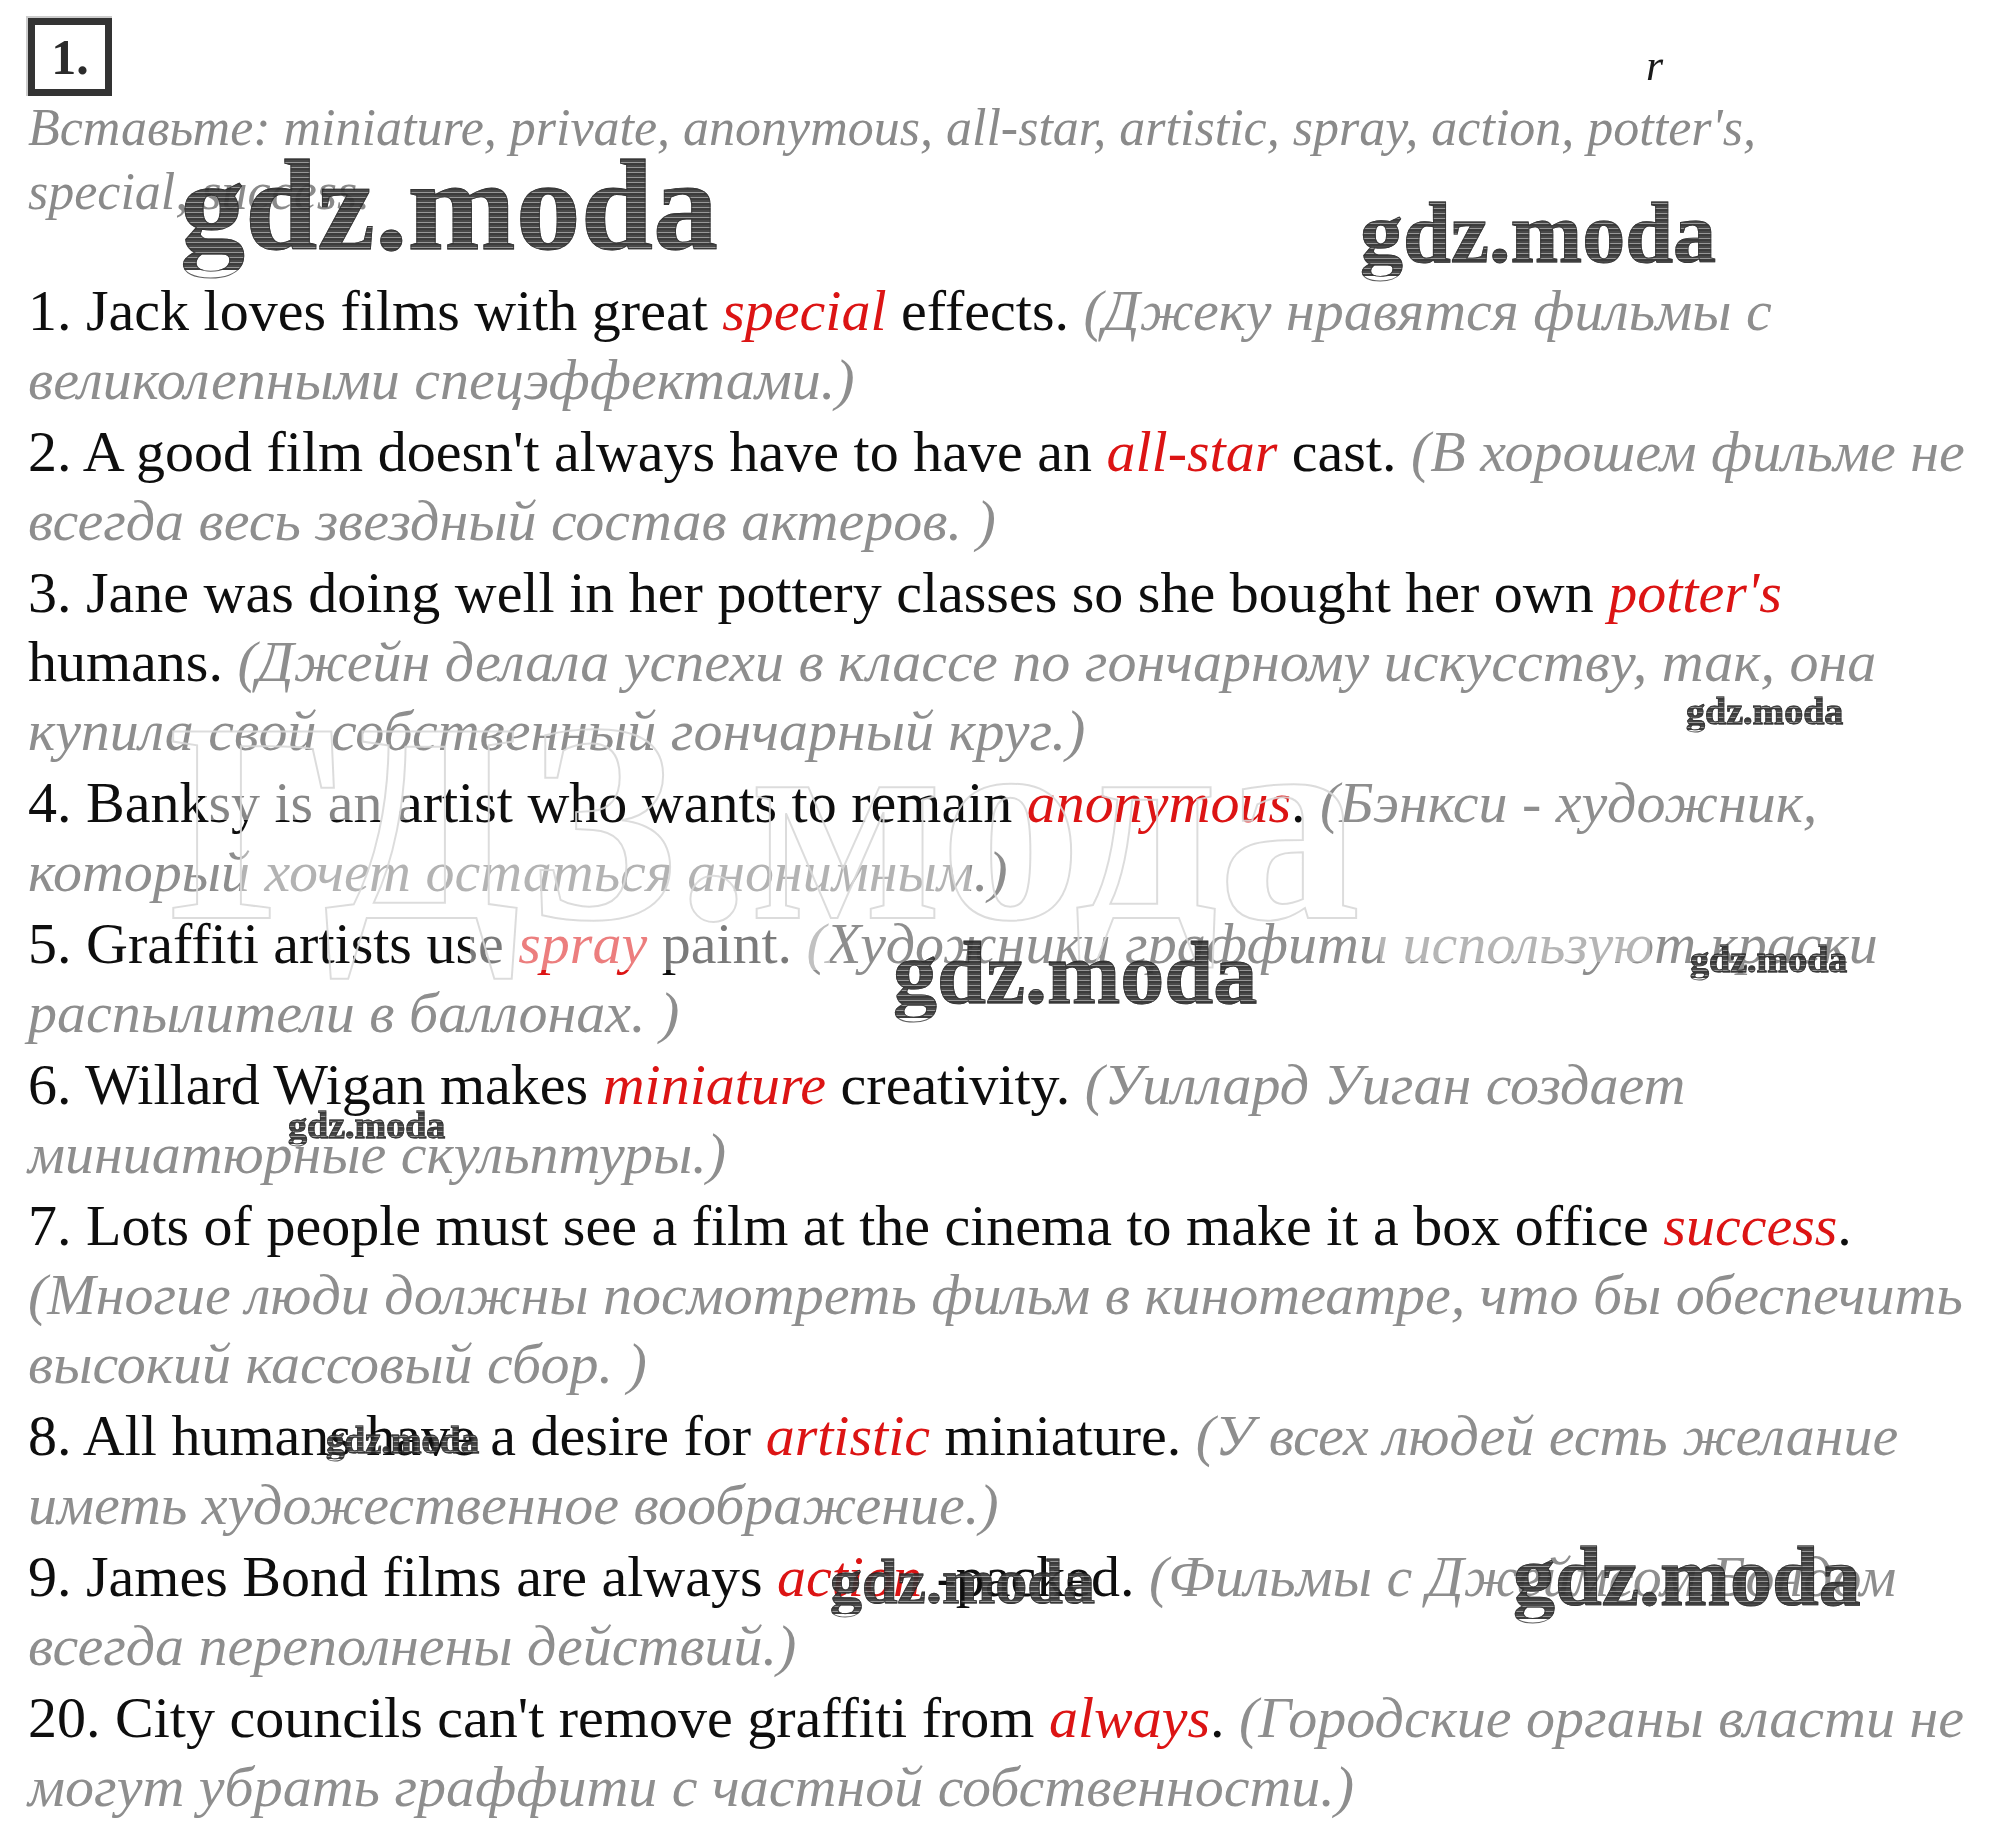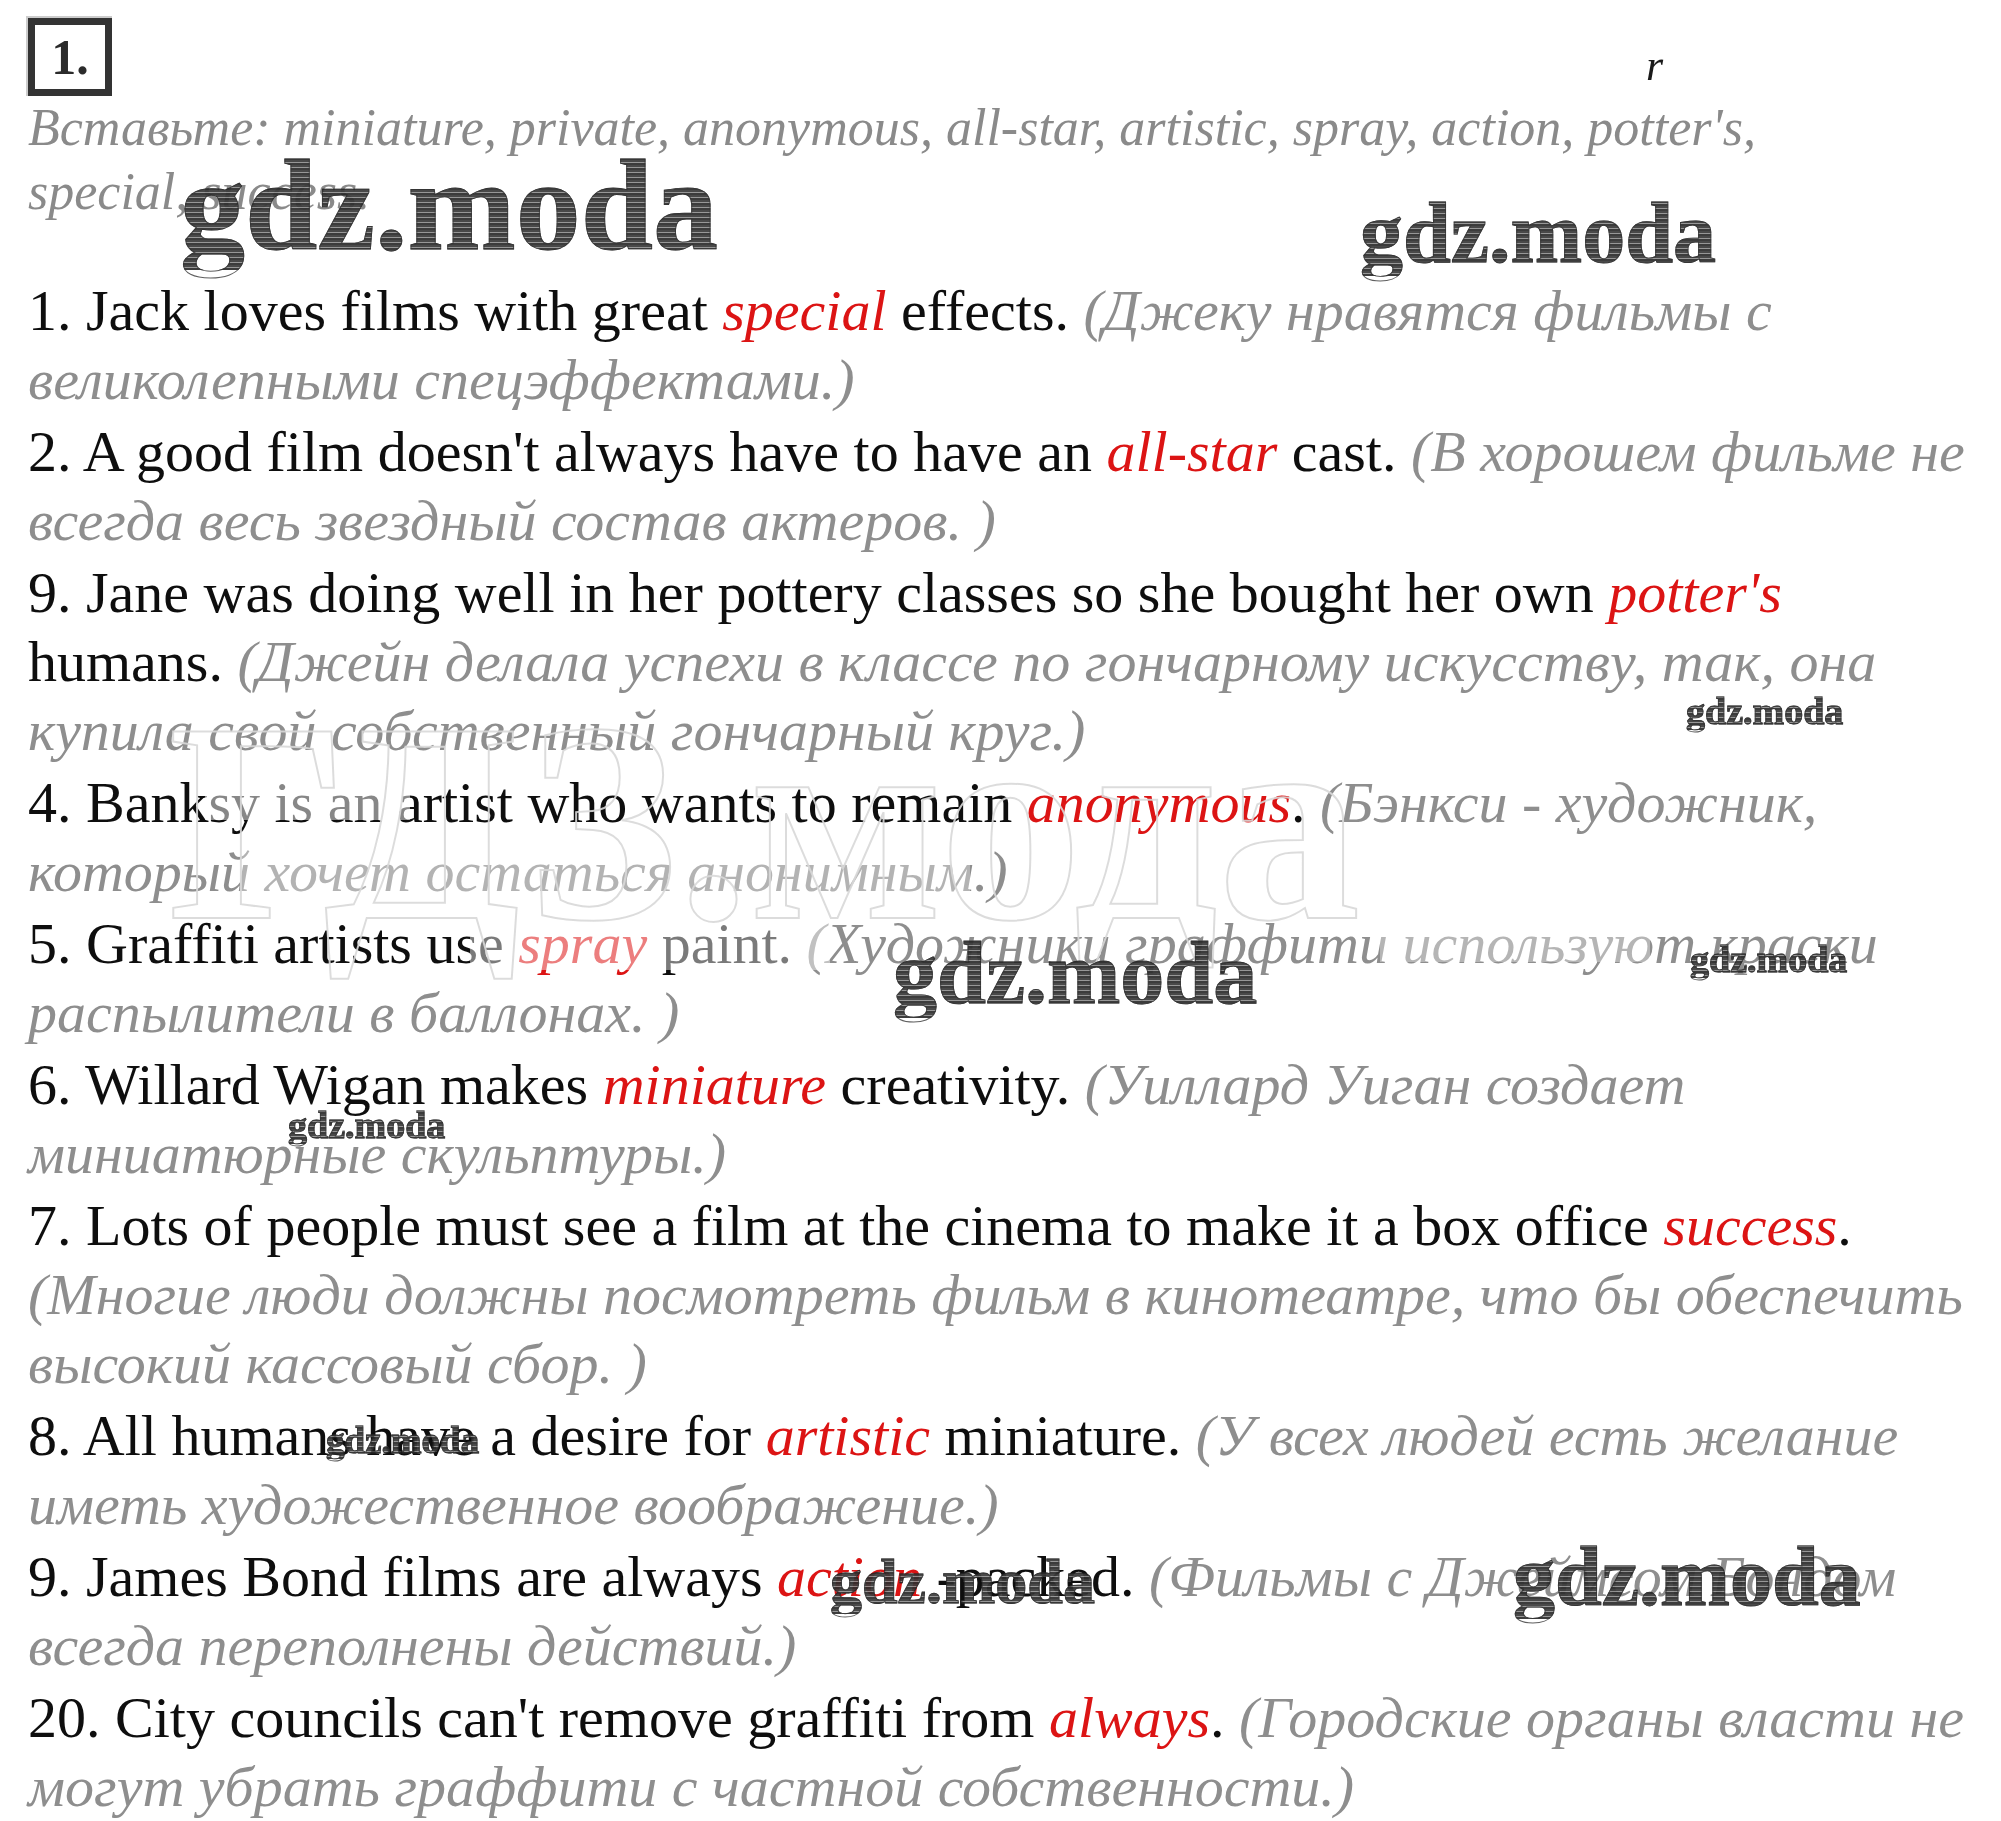--- a/index.html
+++ b/index.html
@@ -84,21 +84,21 @@
   <span>1.</span>
 </div>
 
 <span class="stray">r</span>
 
 <div class="instruction">Вставьте: miniature, private, anonymous, all-star, artistic, spray, action, potter's, special, success.</div>
 
 <div class="items">
     <p><span>1. Jack loves films with great </span><span class="answer">special</span><span> effects. </span><span class="translation">(Джеку нравятся фильмы с великолепными спецэффектами.)</span></p>
     <p><span>2. A good film doesn't always have to have an </span><span class="answer">all-star</span><span> cast. </span><span class="translation">(В хорошем фильме не всегда весь звездный состав актеров. )</span></p>
-    <p><span>9. Jane was doing well in her pottery classes so she bought her own </span><span class="answer">potter's</span><span> humans. </span><span class="translation">(Джейн делала успехи в классе по гончарному искусству, так, она купила свой собственный гончарный круг.)</span></p>
+    <p><span>3. Jane was doing well in her pottery classes so she bought her own </span><span class="answer">potter's</span><span> humans. </span><span class="translation">(Джейн делала успехи в классе по гончарному искусству, так, она купила свой собственный гончарный круг.)</span></p>
     <p><span>4. Banksy is an artist who wants to remain </span><span class="answer">anonymous</span><span>. </span><span class="translation">(Бэнкси - художник, который хочет остаться анонимным.)</span></p>
     <p><span>5. Graffiti artists use </span><span class="answer">spray</span><span> paint. </span><span class="translation">(Художники граффити используют краски распылители в баллонах. )</span></p>
     <p><span>6. Willard Wigan makes </span><span class="answer">miniature</span><span> creativity. </span><span class="translation">(Уиллард Уиган создает миниатюрные скульптуры.)</span></p>
     <p><span>7. Lots of people must see a film at the cinema to make it a box office </span><span class="answer">success</span><span>. </span><span class="translation">(Многие люди должны посмотреть фильм в кинотеатре, что бы обеспечить высокий кассовый сбор. )</span></p>
     <p><span>8. All humans have a desire for </span><span class="answer">artistic</span><span> miniature. </span><span class="translation">(У всех людей есть желание иметь художественное воображение.)</span></p>
     <p><span>9. James Bond films are always </span><span class="answer">action</span><span> -packed. </span><span class="translation">(Фильмы с Джеймсом Бондом всегда переполнены действий.)</span></p>
     <p><span>20. City councils can't remove graffiti from </span><span class="answer">always</span><span>. </span><span class="translation">(Городские органы власти не могут убрать граффити с частной собственности.)</span></p>
   </div>
 
 <div class="wash wash-a"></div>

